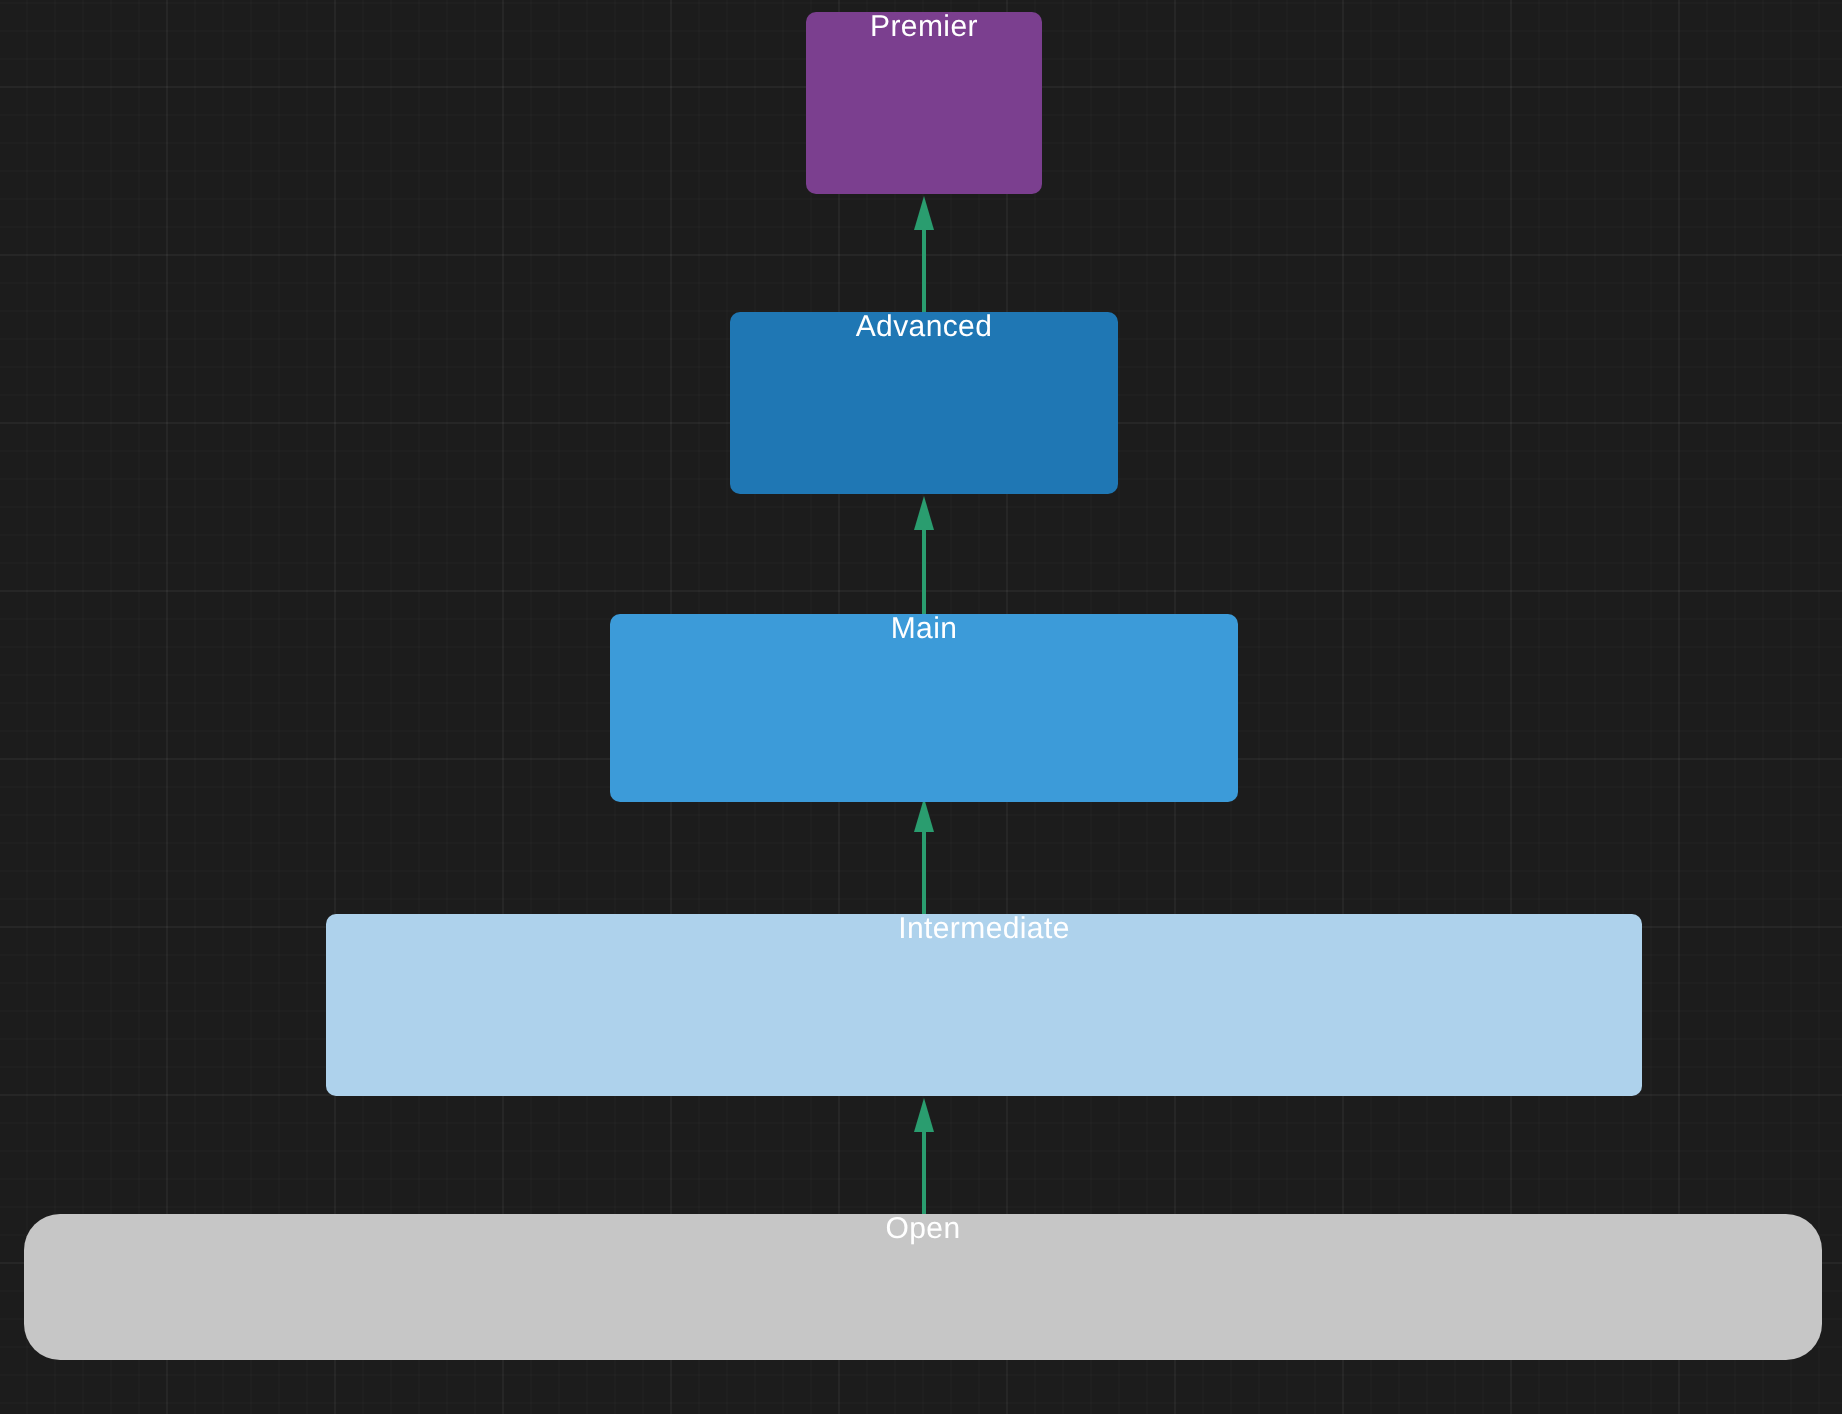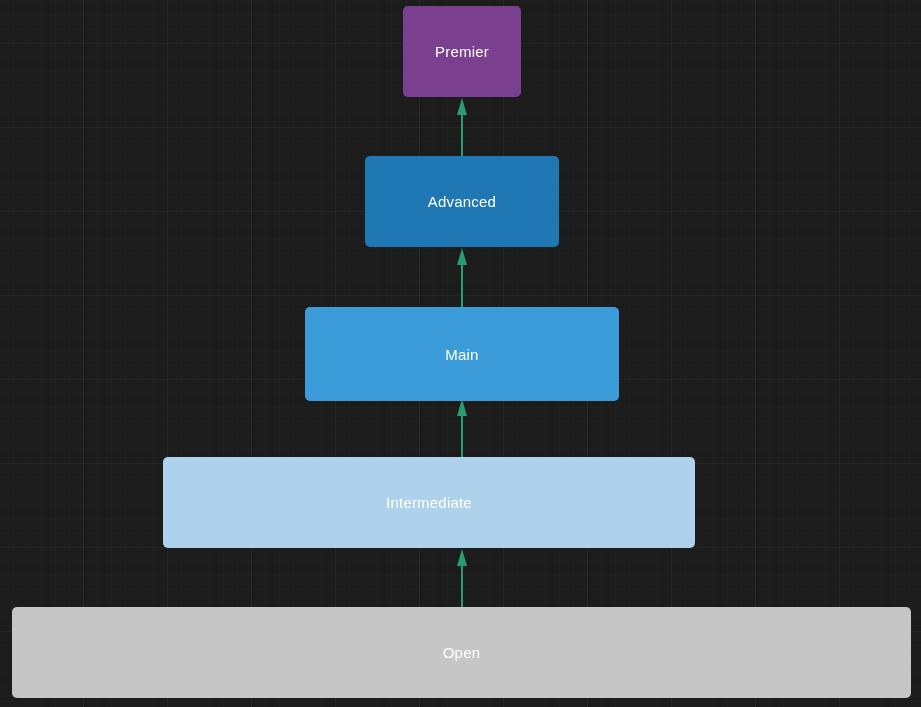--- a/index.html
+++ b/index.html
@@ -24,21 +24,21 @@
       14px 14px,
       14px 14px;
     background-position: -1px -1px, -1px -41px, -1px -1px, -1px -13px;
     font-family: "Liberation Sans", "DejaVu Sans", sans-serif;
   }
   .tier {
     position: absolute;
     box-sizing: border-box;
     border-radius: 5px;
     display: flex;
-    align-items: center;
+    align-items: flex-start;
     justify-content: center;
     color: #ffffff;
     font-size: 15px;
     line-height: 1;
     letter-spacing: 0.2px;
     user-select: none;
   }
   .tier-label {
     pointer-events: none;
   }
@@ -86,21 +86,21 @@
   </div>
 
   <div class="tier" style="left:365px; top:156px; width:194px; height:91px; background:#1f77b4;">
     <span class="tier-label">Advanced</span>
   </div>
 
   <div class="tier" style="left:305px; top:307px; width:314px; height:94px; background:#3c9bd9;">
     <span class="tier-label">Main</span>
   </div>
 
-  <div class="tier" style="left:163px; top:457px; width:532px; height:91px; background:#aed2ec;">
+  <div class="tier" style="left:163px; top:457px; width:658px; height:91px; background:#aed2ec;">
     <span class="tier-label">Intermediate</span>
   </div>
 
-  <div class="tier" style="left:12px; top:607px; width:899px; height:91px; background:#c6c6c6;">
+  <div class="tier" style="left:12px; top:607px; width:899px; height:73px; background:#c6c6c6;border-radius:18px;">
     <span class="tier-label">Open</span>
   </div>
 
 </div>
 
 </body></html>

